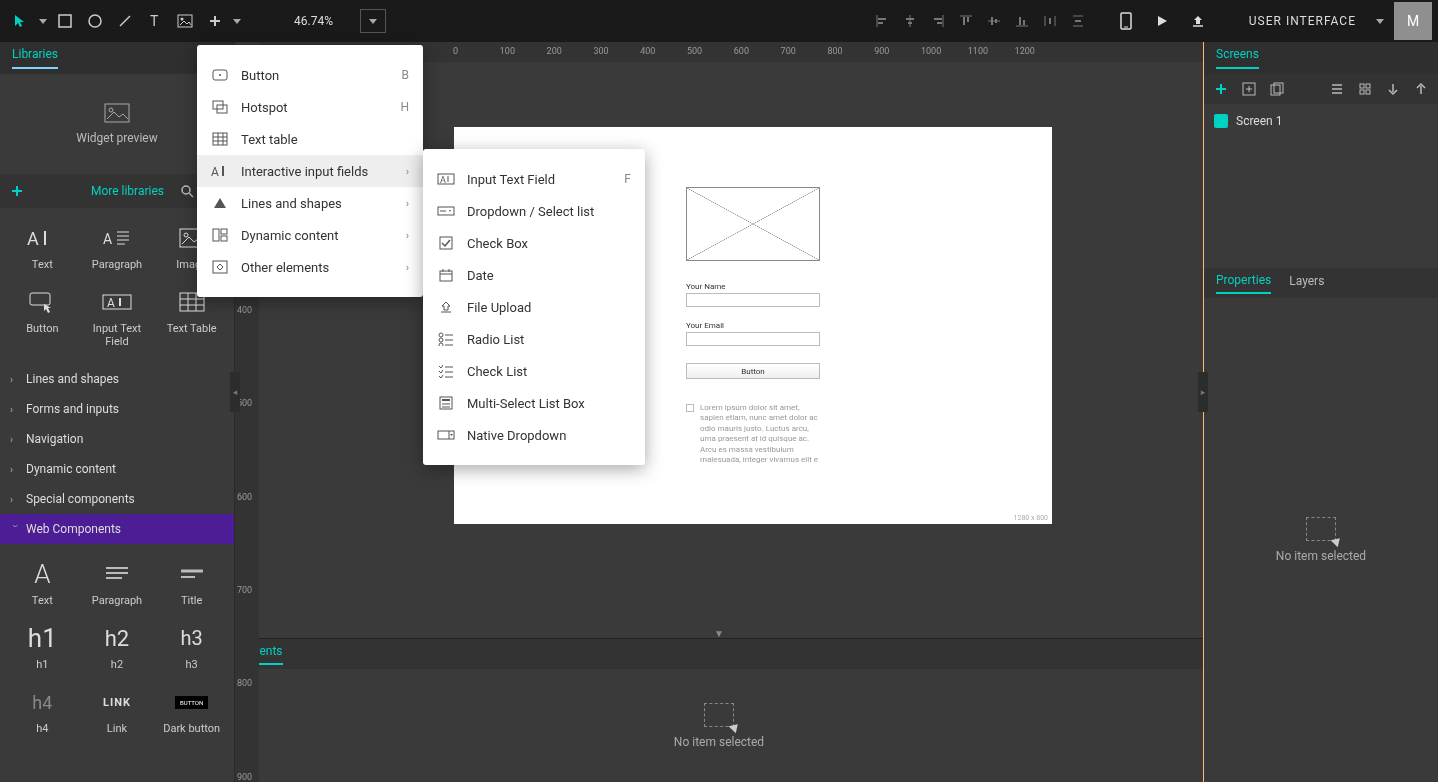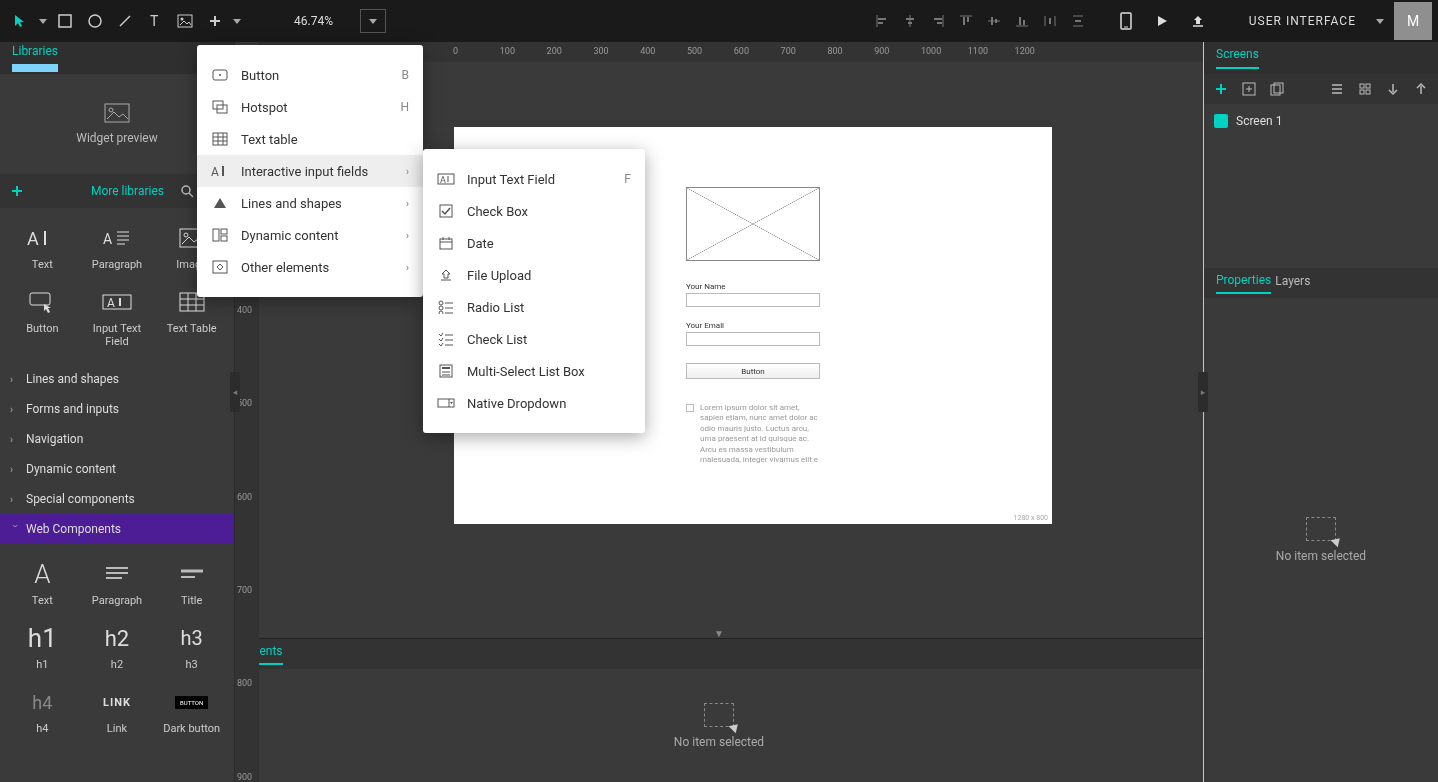--- a/index.html
+++ b/index.html
@@ -15,21 +15,21 @@
   .topbar .right-group { display:flex; align-items:center; gap:6px; }
   .topbar .proj { margin-left: 30px; margin-right: 10px; letter-spacing: 1px; font-size: 12px; display:flex; align-items:center; gap:20px;}
   .avatar { width: 38px; height: 38px; background: #8f8f8f; color:#fff; display:flex; align-items:center; justify-content:center; font-size:14px; }
 
   
   .main { display:flex; height: calc(782px - 42px); }
 
   
   .left { width: 235px; background: #3a3a3a; border-right: 1px solid #2a2a2a; display:flex; flex-direction:column; }
   .left .tabhdr { height: 32px; display:flex; align-items:center; padding: 0 12px; background:#2f2f2f; }
-  .left .tabhdr .tab { color:#00d1c1; border-bottom:8px solid #7dd3fc; padding-bottom:6px; font-size:12px;}
+  .left .tabhdr .tab { color:#00d1c1; border-bottom:2px solid #7dd3fc; padding-bottom:6px; font-size:12px;}
   .widget-preview { height: 100px; display:flex; flex-direction:column; align-items:center; justify-content:center; gap:8px; color:#bbb;}
   .lib-tools { height:34px; display:flex; align-items:center; padding:0 6px; gap:8px; background:#333;}
   .lib-tools .more { color:#00d1c1; font-size:12px; margin-left:auto; margin-right:4px;}
   .lib-tools .plusbtn{width:22px;height:22px;display:flex;align-items:center;justify-content:center;color:#00d1c1;}
   .lib-tools .ic{width:22px;height:22px;display:flex;align-items:center;justify-content:center;color:#bbb;}
 
   .widget-grid { padding: 10px 6px; display:grid; grid-template-columns: repeat(3, 1fr); gap: 4px 2px; }
   .witem { display:flex; flex-direction:column; align-items:center; gap:6px; padding:6px 2px; color:#ccc; }
   .witem .wicon { width:40px; height:28px; display:flex; align-items:center; justify-content:center; font-size:18px; color:#ddd;}
   .witem .wlabel { font-size:11px; text-align:center; line-height:1.2; min-height:14px;}
@@ -75,21 +75,21 @@
   .right { width:235px; background:#3a3a3a; border-left:1px solid #fdba74; display:flex; flex-direction:column;}
   .right .tabhdr { height:32px; display:flex; align-items:center; padding:0 12px; background:#2f2f2f;}
   .right .tabhdr .tab{color:#00d1c1;border-bottom:2px solid #00d1c1;padding-bottom:6px;font-size:12px;}
   .scr-tools{height:30px;display:flex;align-items:center;padding:0 6px;gap:6px;background:#333;}
   .scr-tools .plusbtn{width:22px;height:22px;display:flex;align-items:center;justify-content:center;color:#00d1c1;}
   .scr-tools .ic{width:22px;height:22px;display:flex;align-items:center;justify-content:center;color:#bbb;}
   .scr-tools .spacer{flex:1;}
   .scr-list{padding:6px 8px;}
   .scr-item{display:flex;align-items:center;gap:8px;padding:4px 2px;color:#ddd;font-size:12px;}
   .scr-item .scricon{width:14px;height:14px;background:#00d1c1;border-radius:2px;}
-  .right .proptabs{height:30px;display:flex;align-items:center;padding:0 12px;gap:4px;background:#333;margin-top:130px;}
+  .right .proptabs{height:30px;display:flex;align-items:center;padding:0 12px;gap:18px;background:#333;margin-top:130px;}
   .right .proptabs .ptab{font-size:12px;color:#bbb;padding-bottom:5px;}
   .right .proptabs .ptab.active{color:#00d1c1;border-bottom:2px solid #00d1c1;}
   .right .propbody{flex:1;display:flex;flex-direction:column;align-items:center;justify-content:center;color:#aaa;gap:8px;}
 
   
   .menu{position:absolute;background:#fff;border-radius:3px;box-shadow:0 4px 18px rgba(0,0,0,.35);color:#333;z-index:100;}
   .menu-item{height:32px;display:flex;align-items:center;padding:0 14px;gap:12px;font-size:13px;cursor:pointer;}
   .menu-item.active-sub{background:#eeeeee;}
   .menu-item .mi-icon{width:18px;display:flex;justify-content:center;color:#555;}
   .menu-item .mi-label{flex:1;}
@@ -657,20 +657,30 @@
           <rect x="1" y="2" width="16" height="10" fill="none" stroke="#555"></rect>
           <text x="3" y="11" font-size="9" fill="#555">A</text>
           <line x1="11" y1="4" x2="11" y2="10" stroke="#555"></line>
         </svg>
       </span>
     <span class="mi-label">Input Text Field</span>
     <span class="mi-short">F</span>
   </div>
   <div class="menu-item">
     <span class="mi-icon">
+        <svg width="18" height="14">
+          <rect x="1" y="3" width="16" height="8" fill="none" stroke="#555"></rect>
+          <path d="M12 6 L14 6 L13 8 Z" fill="#555"></path>
+          <line x1="3" y1="7" x2="9" y2="7" stroke="#555"></line>
+        </svg>
+      </span>
+    <span class="mi-label">Dropdown / Select list</span>
+  </div>
+  <div class="menu-item">
+    <span class="mi-icon">
         <svg width="14" height="14">
           <rect x="1" y="1" width="12" height="12" fill="none" stroke="#555"></rect>
           <path d="M3 7 L6 10 L11 4" fill="none" stroke="#555" stroke-width="1.5"></path>
         </svg>
       </span>
     <span class="mi-label">Check Box</span>
   </div>
   <div class="menu-item">
     <span class="mi-icon">
         <svg width="14" height="14">

